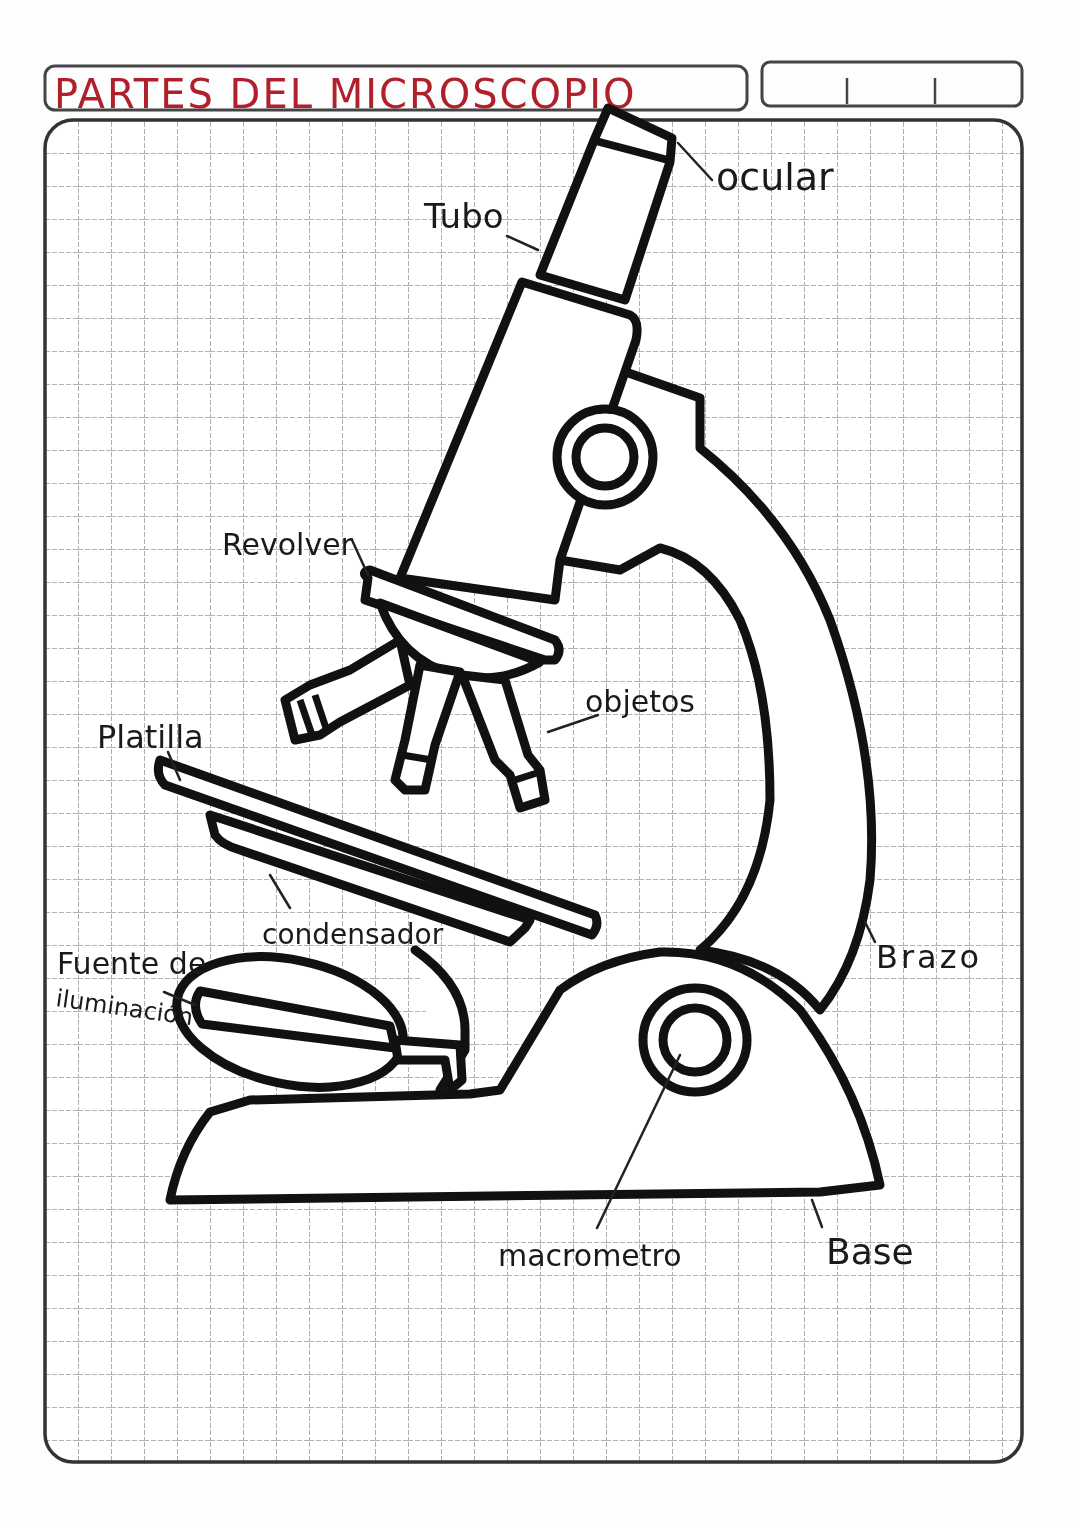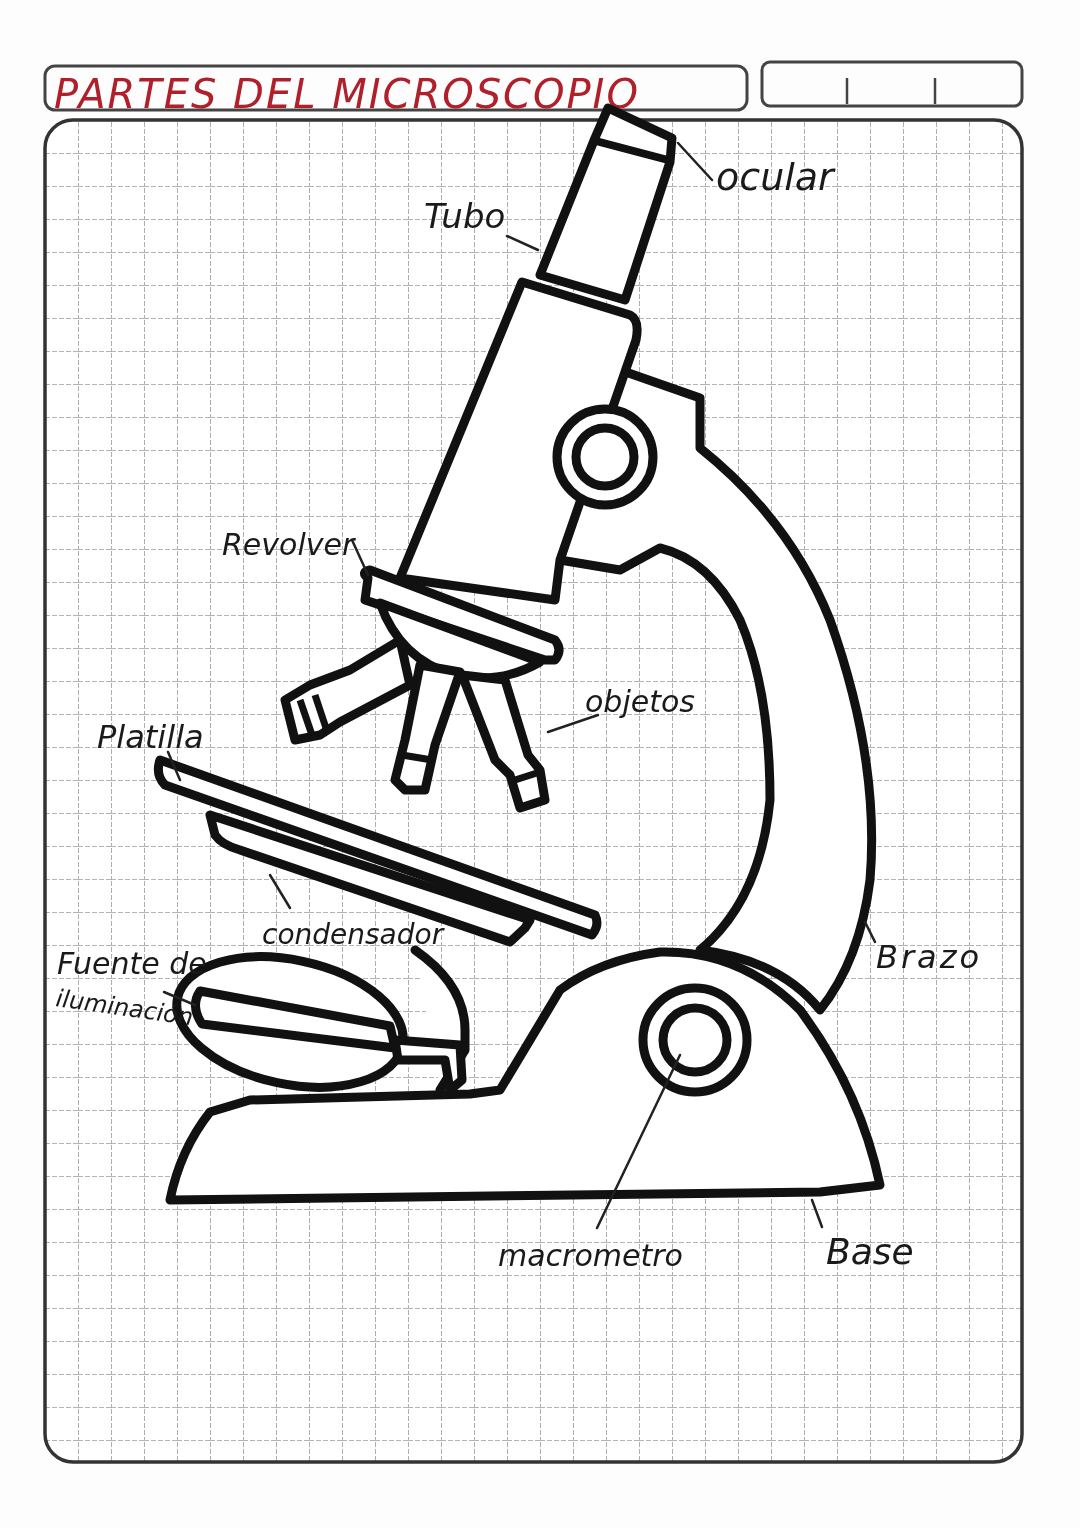--- a/index.html
+++ b/index.html
@@ -1,17 +1,17 @@
 <!DOCTYPE html>
 <html><head>
 <meta charset="utf-8">
 <style>
   html, body { margin: 0; padding: 0; background: #ffffff; }
   body { width: 1080px; height: 1528px; position: relative; overflow: hidden; font-family: "DejaVu Sans", sans-serif; }
-  .sheet { position: absolute; left: 0; top: 0; width: 1080px; height: 1528px; background: #fdfdfd; font-style: italic; }
+  .sheet { position: absolute; left: 0; top: 0; width: 1080px; height: 1528px; background: #fdfdfd; }
   svg.drawing { position: absolute; left: 0; top: 0; }
   .hand { font-family: "DejaVu Sans", sans-serif; fill: #1a1a1a; }
   .title-text { font-family: "DejaVu Sans", sans-serif; fill: #b0202a; }
   .outline { fill: #ffffff; stroke: #111111; stroke-width: 9; stroke-linejoin: round; stroke-linecap: round; }
   .leader { fill: none; stroke: #222222; stroke-width: 2.5; stroke-linecap: round; }
 </style>
 </head>
 <body>
 
 <div class="sheet">

